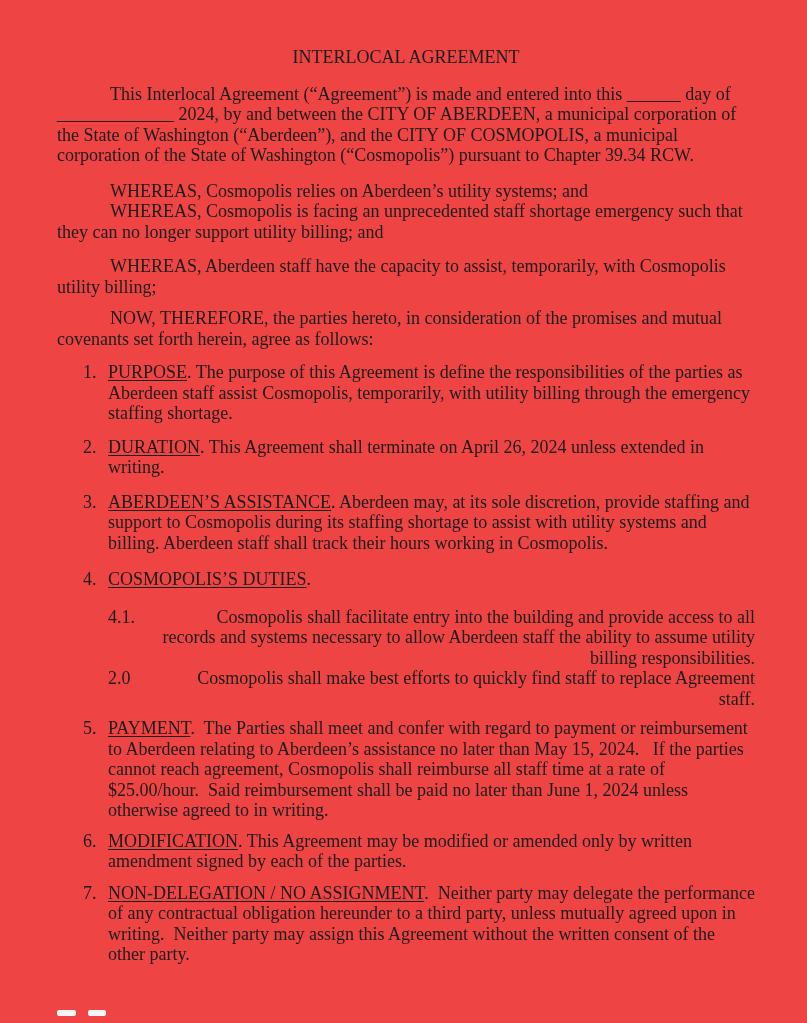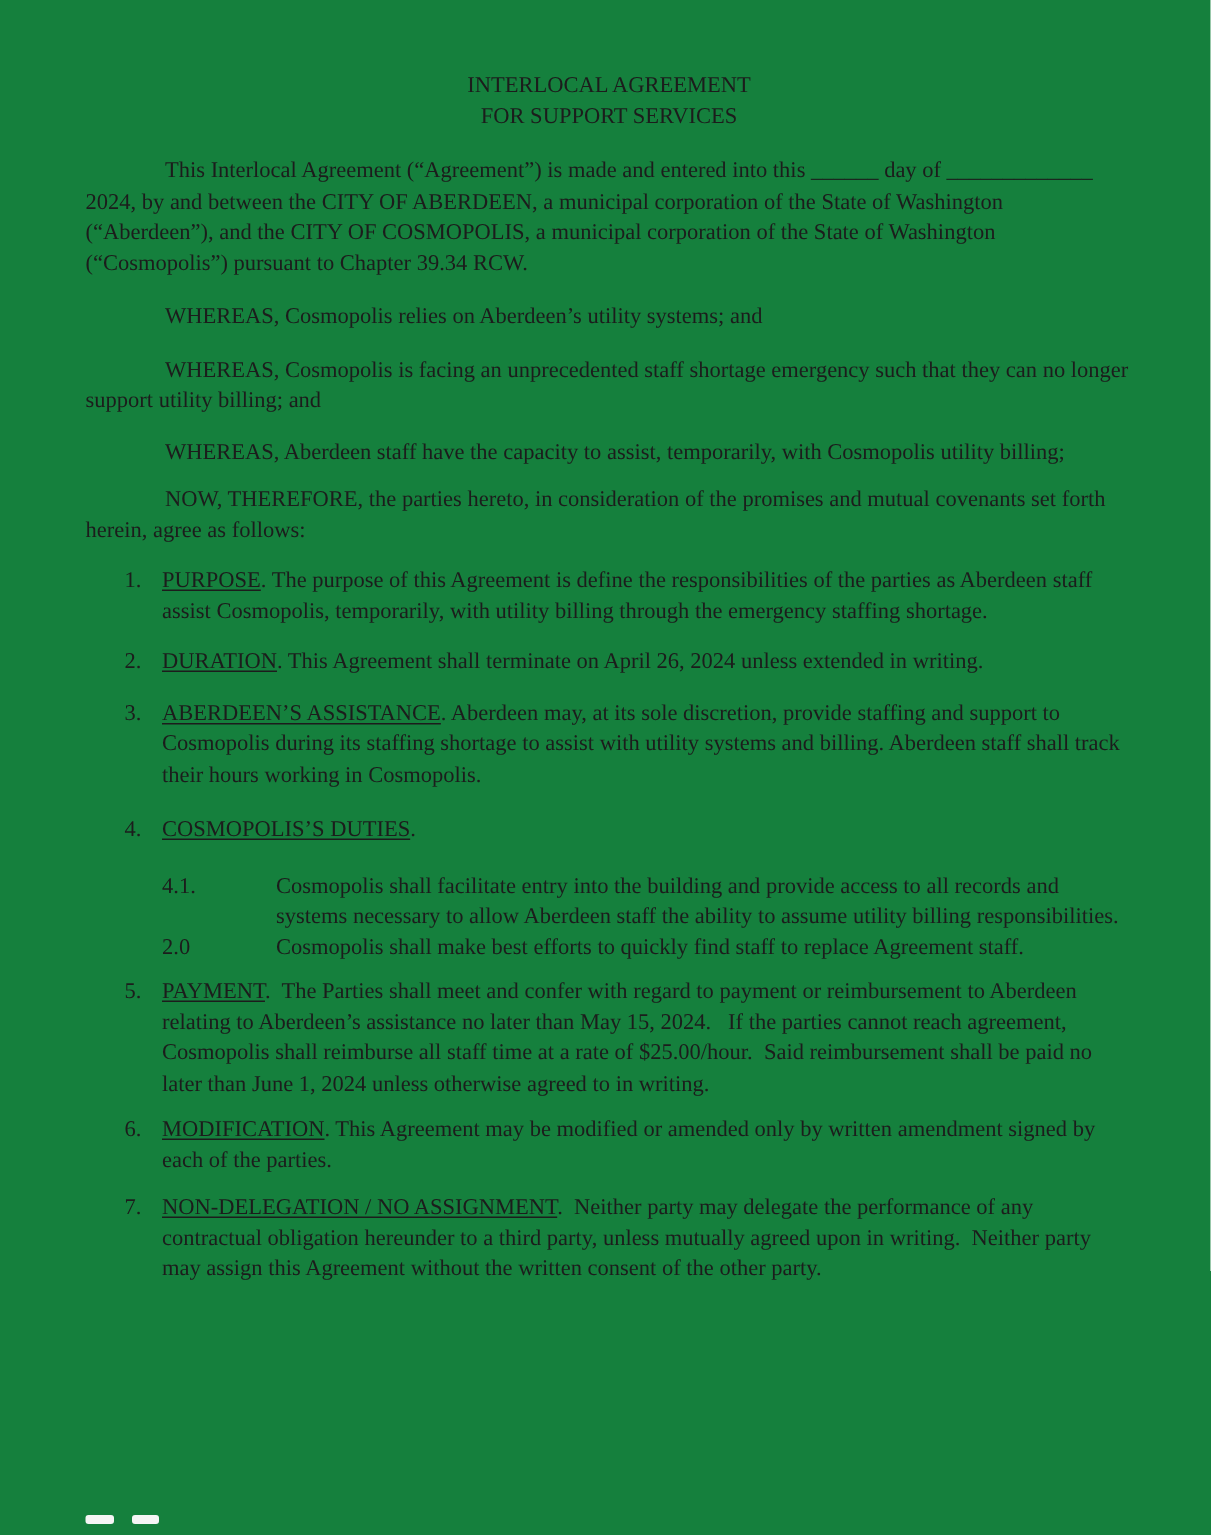--- a/index.html
+++ b/index.html
@@ -4,25 +4,25 @@
 <style>
   html, body {
     margin: 0;
     padding: 0;
     background: #ffffff;
   }
   .page {
     position: relative;
     width: 807px;
     height: 1023px;
-    background: #15803d;
+    background: #ef4444;
     overflow: hidden;
     color: #1c1c1c;
     font-family: "Liberation Serif", "DejaVu Serif", serif;
-    font-size: 15px;
+    font-size: 18px;
     line-height: 20.5px;
   }
   .content {
     padding: 47px 52px 0 57px; 
   }
   .title-block {
     text-align: center;
   }
   .title-line {
     white-space: pre-wrap;
@@ -40,56 +40,55 @@
     flex: 0 0 25px;          
     white-space: pre;
   }
   .item > .body {
     flex: 1;
     white-space: pre-wrap;
   }
   .subitem {
     display: flex;
     margin-left: 51px;       
-    gap: 24px;
   }
   .subitem > .num {
     flex: 0 0 52px;          
     white-space: pre;
   }
   .subitem > .body {
     flex: 1;
     white-space: pre-wrap;
+    text-align: right;
   }
   .u {
     text-decoration: underline;
     text-underline-offset: 2px;
   }
   .artifact {
     position: absolute;
     height: 6px;
     background: #f5f5f5;
     border-radius: 2px;
   }
 </style>
 </head>
 <body>
 
 <div class="page">
   <div class="content">
 
     <div class="title-block">
       <div class="title-line">INTERLOCAL AGREEMENT</div>
-      <div class="title-line">FOR SUPPORT SERVICES</div>
     </div>
 
     <p class="para" style="margin-top:16px">This Interlocal Agreement (“Agreement”) is made and entered into this ______ day of _____________ 2024, by and between the CITY OF ABERDEEN, a municipal corporation of the State of Washington (“Aberdeen”), and the CITY OF COSMOPOLIS, a municipal corporation of the State of Washington (“Cosmopolis”) pursuant to Chapter 39.34 RCW.</p>
 
     <p class="para" style="margin-top:15px">WHEREAS, Cosmopolis relies on Aberdeen’s utility systems; and</p>
-    <p class="para" style="margin-top:15px">WHEREAS, Cosmopolis is facing an unprecedented staff shortage emergency such that they can no longer support utility billing; and</p>
+    <p class="para" style="">WHEREAS, Cosmopolis is facing an unprecedented staff shortage emergency such that they can no longer support utility billing; and</p>
     <p class="para" style="margin-top:14px">WHEREAS, Aberdeen staff have the capacity to assist, temporarily, with Cosmopolis utility billing;</p>
 
     <p class="para" style="margin-top:11px">NOW, THEREFORE, the parties hereto, in consideration of the promises and mutual covenants set forth herein, agree as follows:</p>
 
     <div class="item" style="margin-top:13px">
       <span class="num">1.</span>
       <span class="body"><span class="u">PURPOSE</span><span>. The purpose of this Agreement is define the responsibilities of the parties as Aberdeen staff assist Cosmopolis, temporarily, with utility billing through the emergency staffing shortage.</span></span>
     </div>
 
     <div class="item" style="margin-top:13px">

